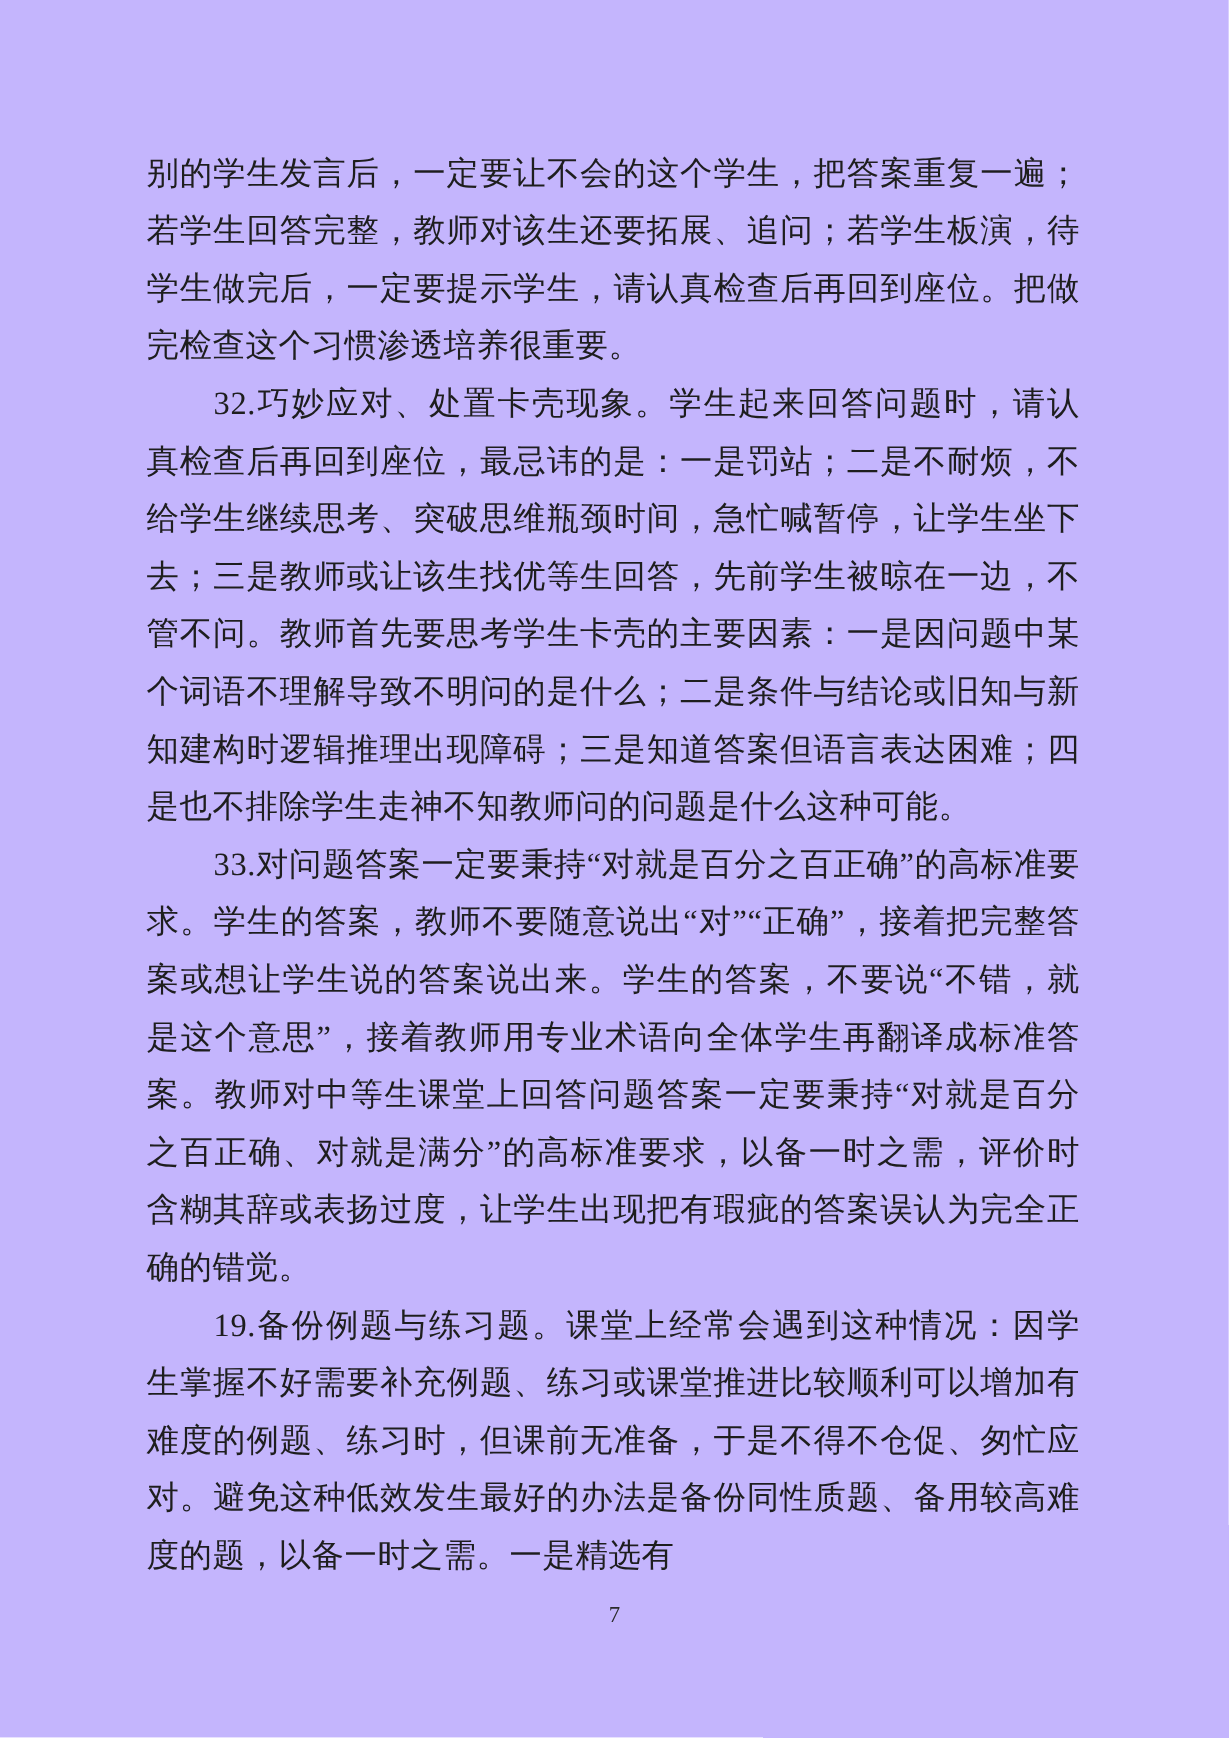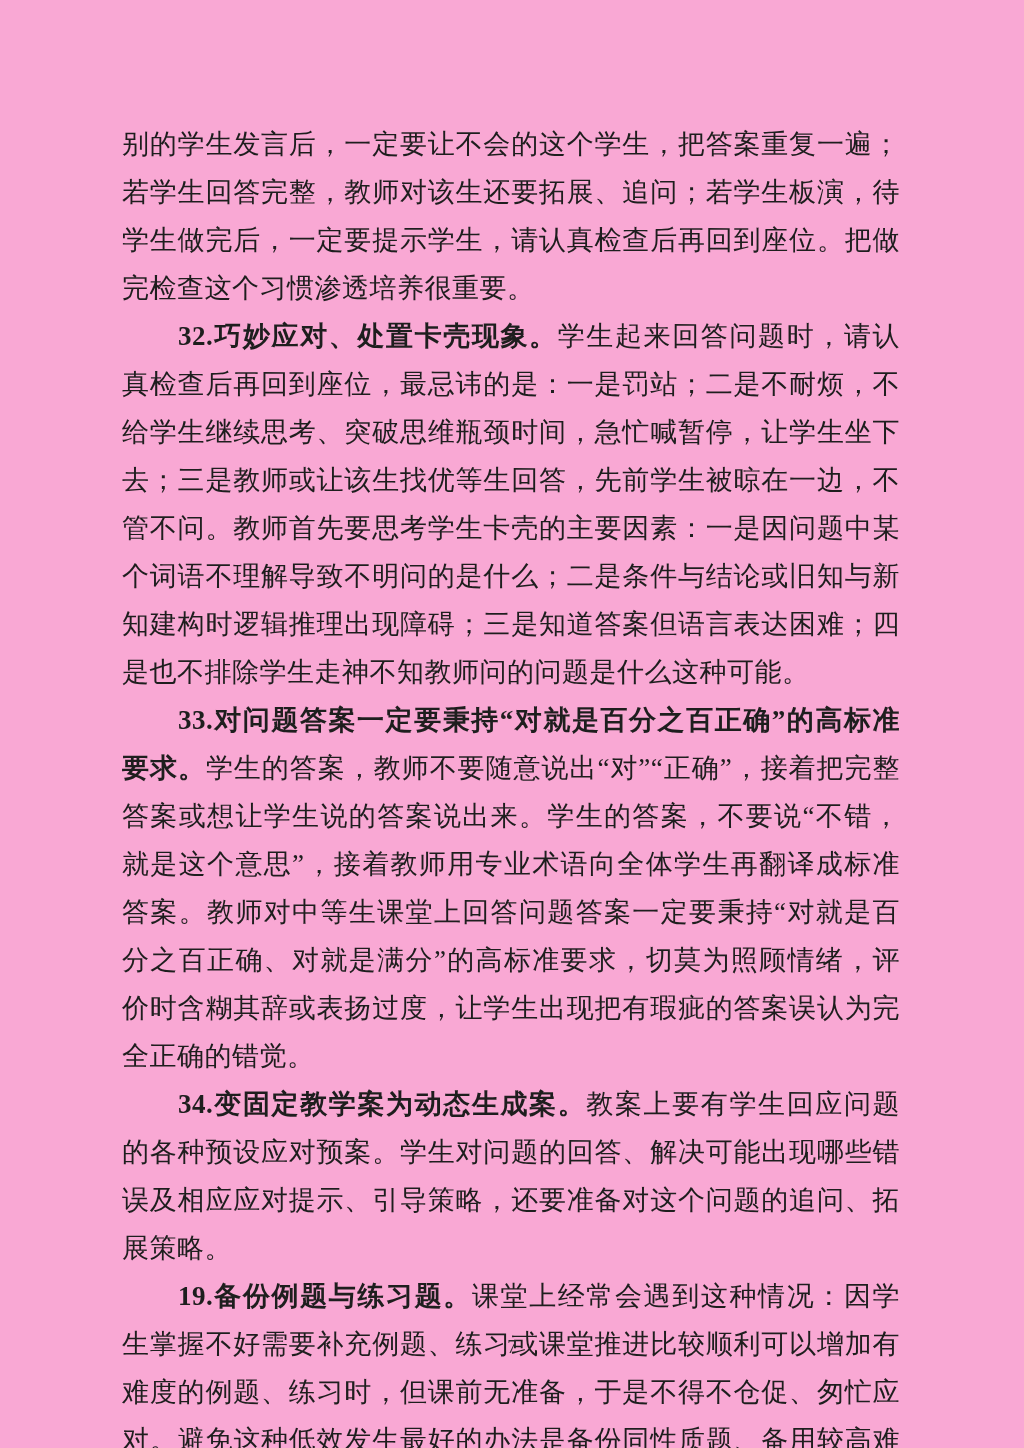--- a/index.html
+++ b/index.html
@@ -4,21 +4,21 @@
 <style>
   html, body {
     margin: 0;
     padding: 0;
     background: #ffffff;
   }
   .page {
     position: relative;
     width: 1024px;
     height: 1448px;
-    background: #f9a8d4;
+    background: #c4b5fd;
     overflow: hidden;
     font-family: "Liberation Serif", "DejaVu Serif", serif;
   }
   .content {
     position: absolute;
     left: 122px;
     top: 120px;
     width: 778px;
     font-size: 27px;
     line-height: 48px;
@@ -27,40 +27,39 @@
     letter-spacing: 0.5px;
   }
   .content p {
     margin: 0;
     padding: 0;
   }
   .content p.indent {
     text-indent: 56px;
   }
   .lead {
-    font-weight: bold;
+    font-weight: normal;
   }
   .footer {
     position: absolute;
     left: 0;
     top: 1336px;
     width: 100%;
     text-align: center;
     font-size: 19px;
     color: #2b2b2b;
     font-family: "Liberation Serif", "DejaVu Serif", serif;
   }
 </style>
 </head>
 <body>
 
 <div class="page">
   <div class="content">
     <p><span>别的学生发言后，一定要让不会的这个学生，把答案重复一遍；若学生回答完整，教师对该生还要拓展、追问；若学生板演，待学生做完后，一定要提示学生，请认真检查后再回到座位。把做完检查这个习惯渗透培养很重要。</span></p>
     <p class="indent"><span class="lead">32.巧妙应对、处置卡壳现象。</span><span>学生起来回答问题时，请认真检查后再回到座位，最忌讳的是：一是罚站；二是不耐烦，不给学生继续思考、突破思维瓶颈时间，急忙喊暂停，让学生坐下去；三是教师或让该生找优等生回答，先前学生被晾在一边，不管不问。教师首先要思考学生卡壳的主要因素：一是因问题中某个词语不理解导致不明问的是什么；二是条件与结论或旧知与新知建构时逻辑推理出现障碍；三是知道答案但语言表达困难；四是也不排除学生走神不知教师问的问题是什么这种可能。</span></p>
-    <p class="indent"><span class="lead">33.对问题答案一定要秉持“对就是百分之百正确”的高标准要求。</span><span>学生的答案，教师不要随意说出“对”“正确”，接着把完整答案或想让学生说的答案说出来。学生的答案，不要说“不错，就是这个意思”，接着教师用专业术语向全体学生再翻译成标准答案。教师对中等生课堂上回答问题答案一定要秉持“对就是百分之百正确、对就是满分”的高标准要求，切莫为照顾情绪，评价时含糊其辞或表扬过度，让学生出现把有瑕疵的答案误认为完全正确的错觉。</span></p>
-    <p class="indent"><span class="lead">34.变固定教学案为动态生成案。</span><span>教案上要有学生回应问题的各种预设应对预案。学生对问题的回答、解决可能出现哪些错误及相应应对提示、引导策略，还要准备对这个问题的追问、拓展策略。</span></p>
+    <p class="indent"><span class="lead">33.对问题答案一定要秉持“对就是百分之百正确”的高标准要求。</span><span>学生的答案，教师不要随意说出“对”“正确”，接着把完整答案或想让学生说的答案说出来。学生的答案，不要说“不错，就是这个意思”，接着教师用专业术语向全体学生再翻译成标准答案。教师对中等生课堂上回答问题答案一定要秉持“对就是百分之百正确、对就是满分”的高标准要求，以备一时之需，评价时含糊其辞或表扬过度，让学生出现把有瑕疵的答案误认为完全正确的错觉。</span></p>
     <p class="indent"><span class="lead">19.备份例题与练习题。</span><span>课堂上经常会遇到这种情况：因学生掌握不好需要补充例题、练习或课堂推进比较顺利可以增加有难度的例题、练习时，但课前无准备，于是不得不仓促、匆忙应对。避免这种低效发生最好的办法是备份同性质题、备用较高难度的题，以备一时之需。一是精选有</span></p>
   </div>
   <div class="footer">
     <span>7</span>
   </div>
 </div>
 
 </body></html>

